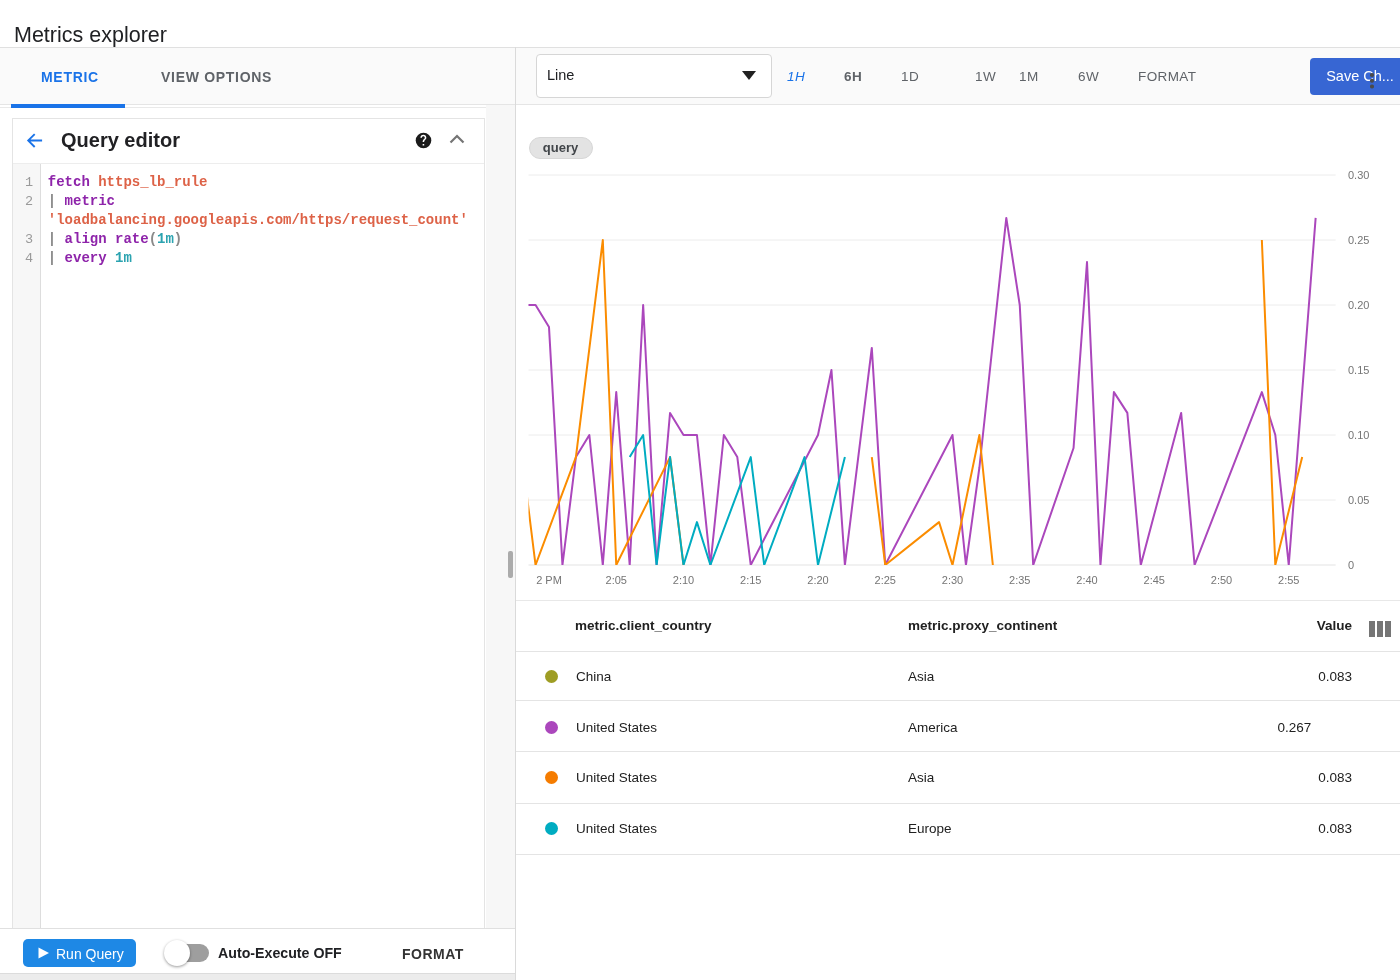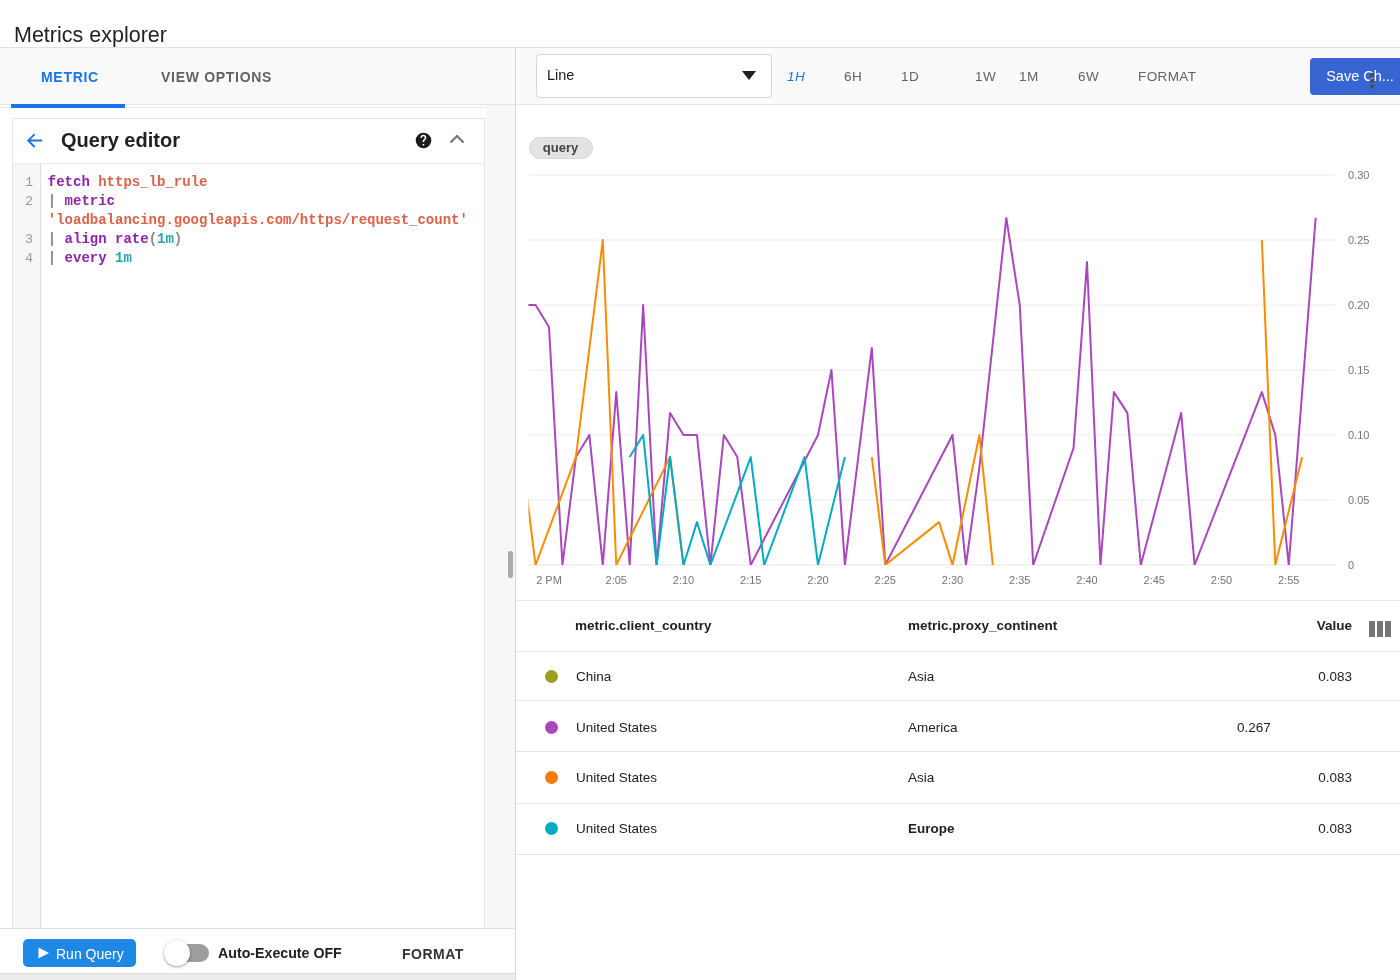--- a/index.html
+++ b/index.html
@@ -61,21 +61,21 @@
 <div class="abs" style="left:168px;top:944px;width:41px;height:18px;background:#9e9e9e;border-radius:9px;"></div>
 <div class="abs" style="left:164px;top:940px;width:26px;height:26px;background:#fff;border-radius:50%;box-shadow:0 1px 3px rgba(0,0,0,.4);"></div>
 <div class="abs" style="left:218px;top:945px;font-size:14.2px;font-weight:700;color:#202124;">Auto-Execute OFF</div>
 <div class="abs" style="left:402px;top:946px;font-size:14px;font-weight:700;letter-spacing:.5px;color:#333;">FORMAT</div>
 
 <div class="abs" style="left:536px;top:54px;width:236px;height:44px;background:#fff;border:1px solid #d6d6d6;border-radius:4px;"></div>
 <div class="abs" style="left:547px;top:67px;font-size:14.5px;color:#202124;">Line</div>
 <div class="abs" style="left:742px;top:71px;width:0;height:0;border-left:7px solid transparent;border-right:7px solid transparent;border-top:9px solid #212121;"></div>
 
 <div class="abs" style="left:787px;top:69px;font-size:13.5px;letter-spacing:.4px;color:#1a73e8;font-style:italic;">1H</div>
-<div class="abs" style="left:844px;top:69px;font-size:13.5px;letter-spacing:.4px;color:#5f6368;">6H</div>
+<div class="abs" style="left:844px;top:69px;font-size:13.5px;letter-spacing:.4px;color:#5f6368;font-weight:bold;">6H</div>
 <div class="abs" style="left:901px;top:69px;font-size:13.5px;letter-spacing:.4px;color:#5f6368;">1D</div>
 <div class="abs" style="left:957px;top:69px;font-size:13.5px;letter-spacing:.4px;color:#5f6368;margin-left:18px;">1W</div>
 <div class="abs" style="left:1019px;top:69px;font-size:13.5px;letter-spacing:.4px;color:#5f6368;">1M</div>
 <div class="abs" style="left:1078px;top:69px;font-size:13.5px;letter-spacing:.4px;color:#5f6368;">6W</div>
 <div class="abs" style="left:1138px;top:69px;font-size:13.5px;letter-spacing:.4px;color:#5f6368;">FORMAT</div>
 
 <div class="abs" style="left:1310px;top:58px;width:100px;height:37px;background:#3766d3;border-radius:4px;color:#fff;font-size:14.5px;text-align:center;line-height:37px;">Save Ch...</div>
 <div class="abs" style="left:1370px;top:73px;width:3.5px;height:3.5px;background:#4a4a4a;border-radius:50%;box-shadow:0 5.75px 0 #4a4a4a, 0 11.5px 0 #4a4a4a;"></div>
 
 <div class="abs" style="left:528.5px;top:136.5px;width:64px;height:22px;background:#e3e3e3;border:1px solid #d7d7d7;border-radius:11px;font-size:13px;color:#414549;text-align:center;line-height:20px;font-weight:bold;">query</div>
@@ -136,26 +136,26 @@
 
 <div class="abs" style="left:545px;top:670px;width:13px;height:13px;border-radius:50%;background:#9e9d24;"></div>
 <div class="abs" style="left:576px;top:669px;font-size:13.5px;color:#212121;">China</div>
 <div class="abs" style="left:908px;top:669px;font-size:13.5px;color:#212121;">Asia</div>
 <div class="abs" style="left:1237px;top:669px;width:115px;font-size:13.5px;color:#212121;text-align:right;">0.083</div>
 <div class="abs" style="left:516px;top:700px;width:884px;height:1px;background:#e4e4e4;"></div>
 
 <div class="abs" style="left:545px;top:721px;width:13px;height:13px;border-radius:50%;background:#ab47bc;"></div>
 <div class="abs" style="left:576px;top:720px;font-size:13.5px;color:#212121;">United States</div>
 <div class="abs" style="left:908px;top:720px;font-size:13.5px;color:#212121;">America</div>
-<div class="abs" style="left:1237px;top:720px;width:115px;font-size:13.5px;color:#212121;text-align:left;">0.267</div>
+<div class="abs" style="left:1237px;top:720px;width:115px;font-size:13.5px;color:#212121;text-align:center;">0.267</div>
 <div class="abs" style="left:516px;top:751px;width:884px;height:1px;background:#e4e4e4;"></div>
 
 <div class="abs" style="left:545px;top:771px;width:13px;height:13px;border-radius:50%;background:#f57c00;"></div>
 <div class="abs" style="left:576px;top:770px;font-size:13.5px;color:#212121;">United States</div>
 <div class="abs" style="left:908px;top:770px;font-size:13.5px;color:#212121;">Asia</div>
 <div class="abs" style="left:1237px;top:770px;width:115px;font-size:13.5px;color:#212121;text-align:right;">0.083</div>
 <div class="abs" style="left:516px;top:803px;width:884px;height:1px;background:#e4e4e4;"></div>
 
 <div class="abs" style="left:545px;top:822px;width:13px;height:13px;border-radius:50%;background:#00acc1;"></div>
 <div class="abs" style="left:576px;top:821px;font-size:13.5px;color:#212121;">United States</div>
-<div class="abs" style="left:908px;top:821px;font-size:13.5px;color:#212121;font-weight:bold;">Europe</div>
+<div class="abs" style="left:908px;top:821px;font-size:13.5px;color:#212121;">Europe</div>
 <div class="abs" style="left:1237px;top:821px;width:115px;font-size:13.5px;color:#212121;text-align:right;">0.083</div>
 <div class="abs" style="left:516px;top:854px;width:884px;height:1px;background:#e4e4e4;"></div>
 
 </body></html>

